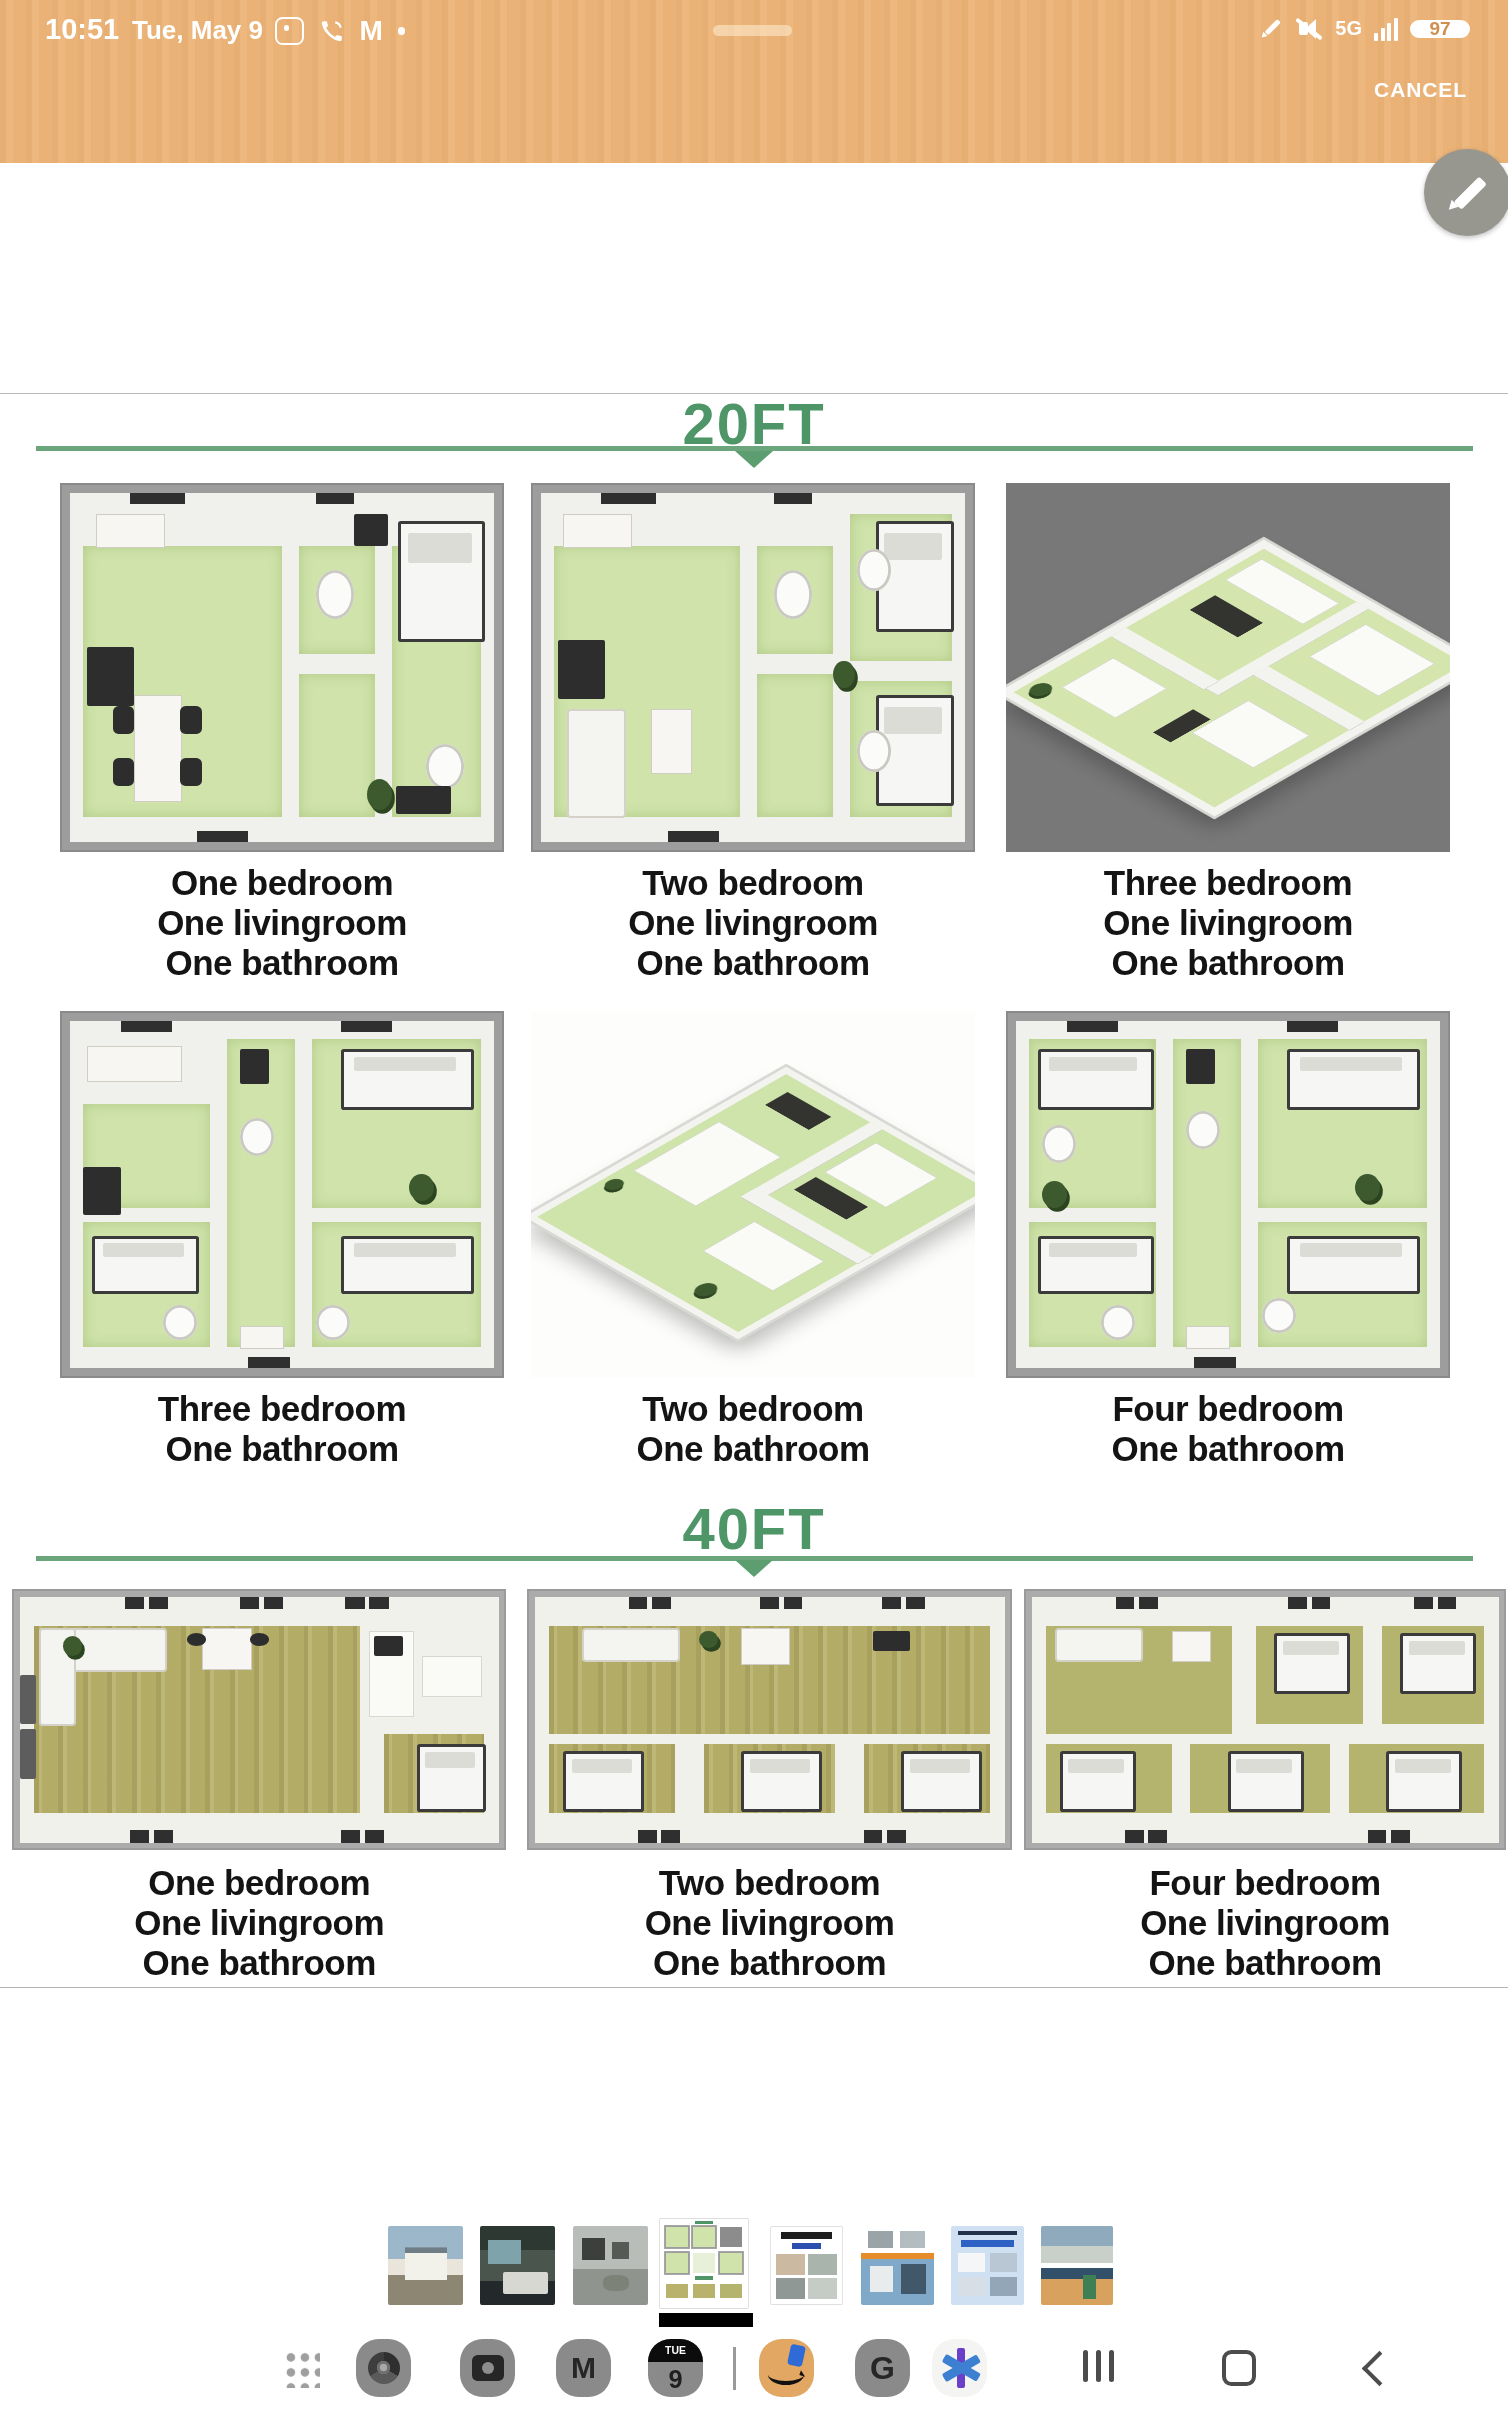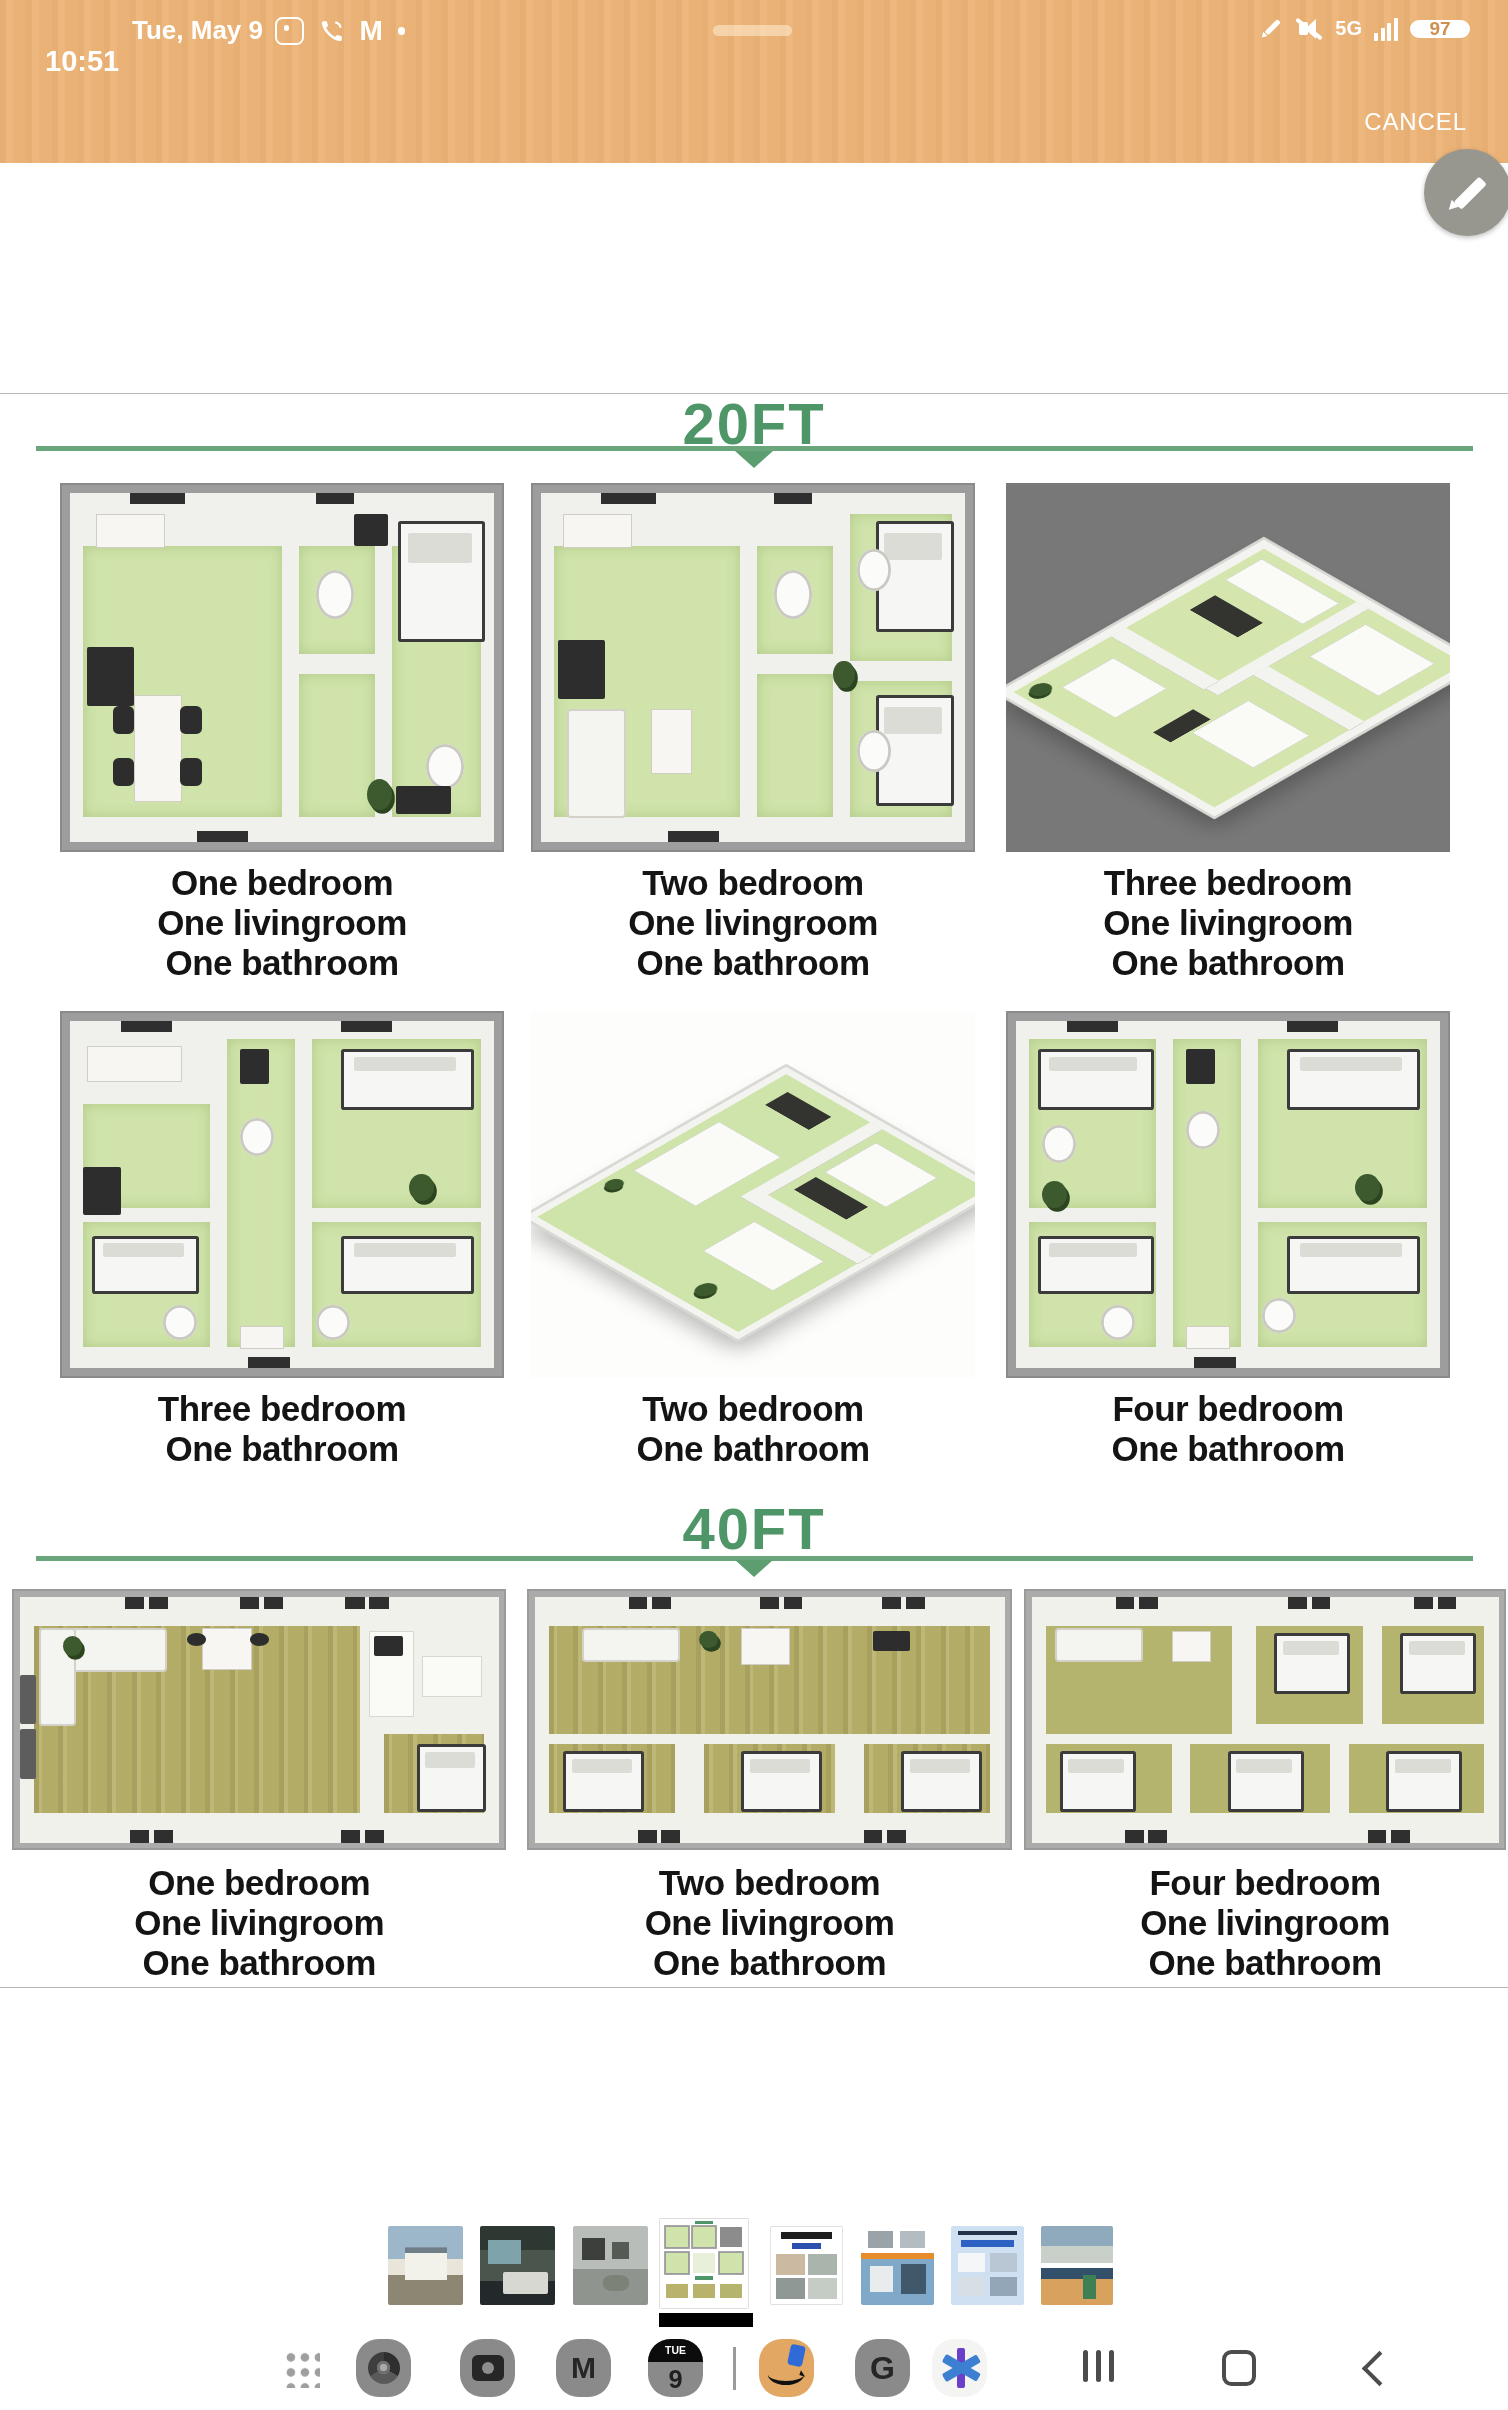--- a/index.html
+++ b/index.html
@@ -10,35 +10,35 @@
   }
   .abs{position:absolute;}
 
   
   .topbar{
     position:absolute;left:0;top:0;width:1508px;height:163px;
     background:#ecb478;
     background-image:repeating-linear-gradient(90deg,rgba(120,70,20,0.05) 0 5.6px,rgba(255,255,255,0.04) 5.6px 13px,rgba(120,70,20,0.02) 13px 26px);
   }
   .sb-row{position:absolute;left:0;top:9.4px;width:1508px;height:43px;color:#fff;}
-  .sb-time{position:absolute;left:45px;top:3.8px;font-size:29px;font-weight:bold;margin-top:32px;}
+  .sb-time{position:absolute;left:45px;top:3.8px;font-size:29px;font-weight:bold;}
   .sb-date{position:absolute;left:132px;top:5.6px;font-size:26px;font-weight:bold;}
   .sb-noti{position:absolute;left:275px;top:7.5px;display:flex;align-items:center;gap:15px;}
   .ic-shot{width:24.5px;height:24.5px;border:2.8px solid #fff;border-radius:7.5px;position:relative;}
   .ic-shot::after{content:"";position:absolute;left:6.6px;top:6.6px;width:5.6px;height:5.6px;background:#fff;border-radius:50%;}
   .ic-dot{width:7.5px;height:7.5px;border-radius:50%;background:#fff;}
   .sb-right{position:absolute;right:38px;top:5.6px;display:flex;align-items:center;gap:12.2px;}
   .sb-5g{font-size:20px;font-weight:bold;color:#fff;}
   .bars{display:flex;align-items:flex-end;gap:2.8px;height:24.5px;}
   .bars i{display:block;width:3.8px;background:#fff;border-radius:0.9px;}
   .batt{min-width:45px;height:18px;border-radius:15px;background:#fff;color:#cf8f4e;
         font-size:19px;font-weight:bold;display:flex;align-items:center;justify-content:center;padding:0 7.5px;}
   .cam-pill{position:absolute;left:713px;top:25.4px;width:79px;height:10.4px;border-radius:5.6px;background:rgba(255,238,214,0.55);}
   .cancel{
-    position:absolute;right:41px;top:108px;color:#fff;font-size:24px;font-weight:normal;letter-spacing:0.9px;
+    position:absolute;right:41px;top:78px;color:#fff;font-size:21px;font-weight:bold;letter-spacing:0.9px;
   }
   .pencil-sb{width:24.5px;height:24.5px;position:relative;transform:rotate(45deg);}
   .pencil-sb .shaft{position:absolute;left:10.4px;top:0;width:4.7px;height:18px;background:#fff;border-radius:1.9px;}
   .pencil-sb .tip{position:absolute;left:9.4px;top:19px;width:0;height:0;border-left:3.8px solid transparent;border-right:3.8px solid transparent;border-top:5.6px solid #fff;}
   .mute{width:28px;height:28px;position:relative;}
   .mute .body{position:absolute;left:3.8px;top:7.5px;width:9.4px;height:13px;background:#fff;border-radius:1.9px;}
   .mute .cone{position:absolute;left:9.4px;top:3.8px;width:0;height:0;border-top:10.4px solid transparent;border-bottom:10.4px solid transparent;border-right:11.3px solid #fff;}
   .mute .slash{position:absolute;left:-1.9px;top:12.2px;width:32px;height:3.8px;background:#fff;transform:rotate(38deg);border-radius:1.9px;}
 
   

